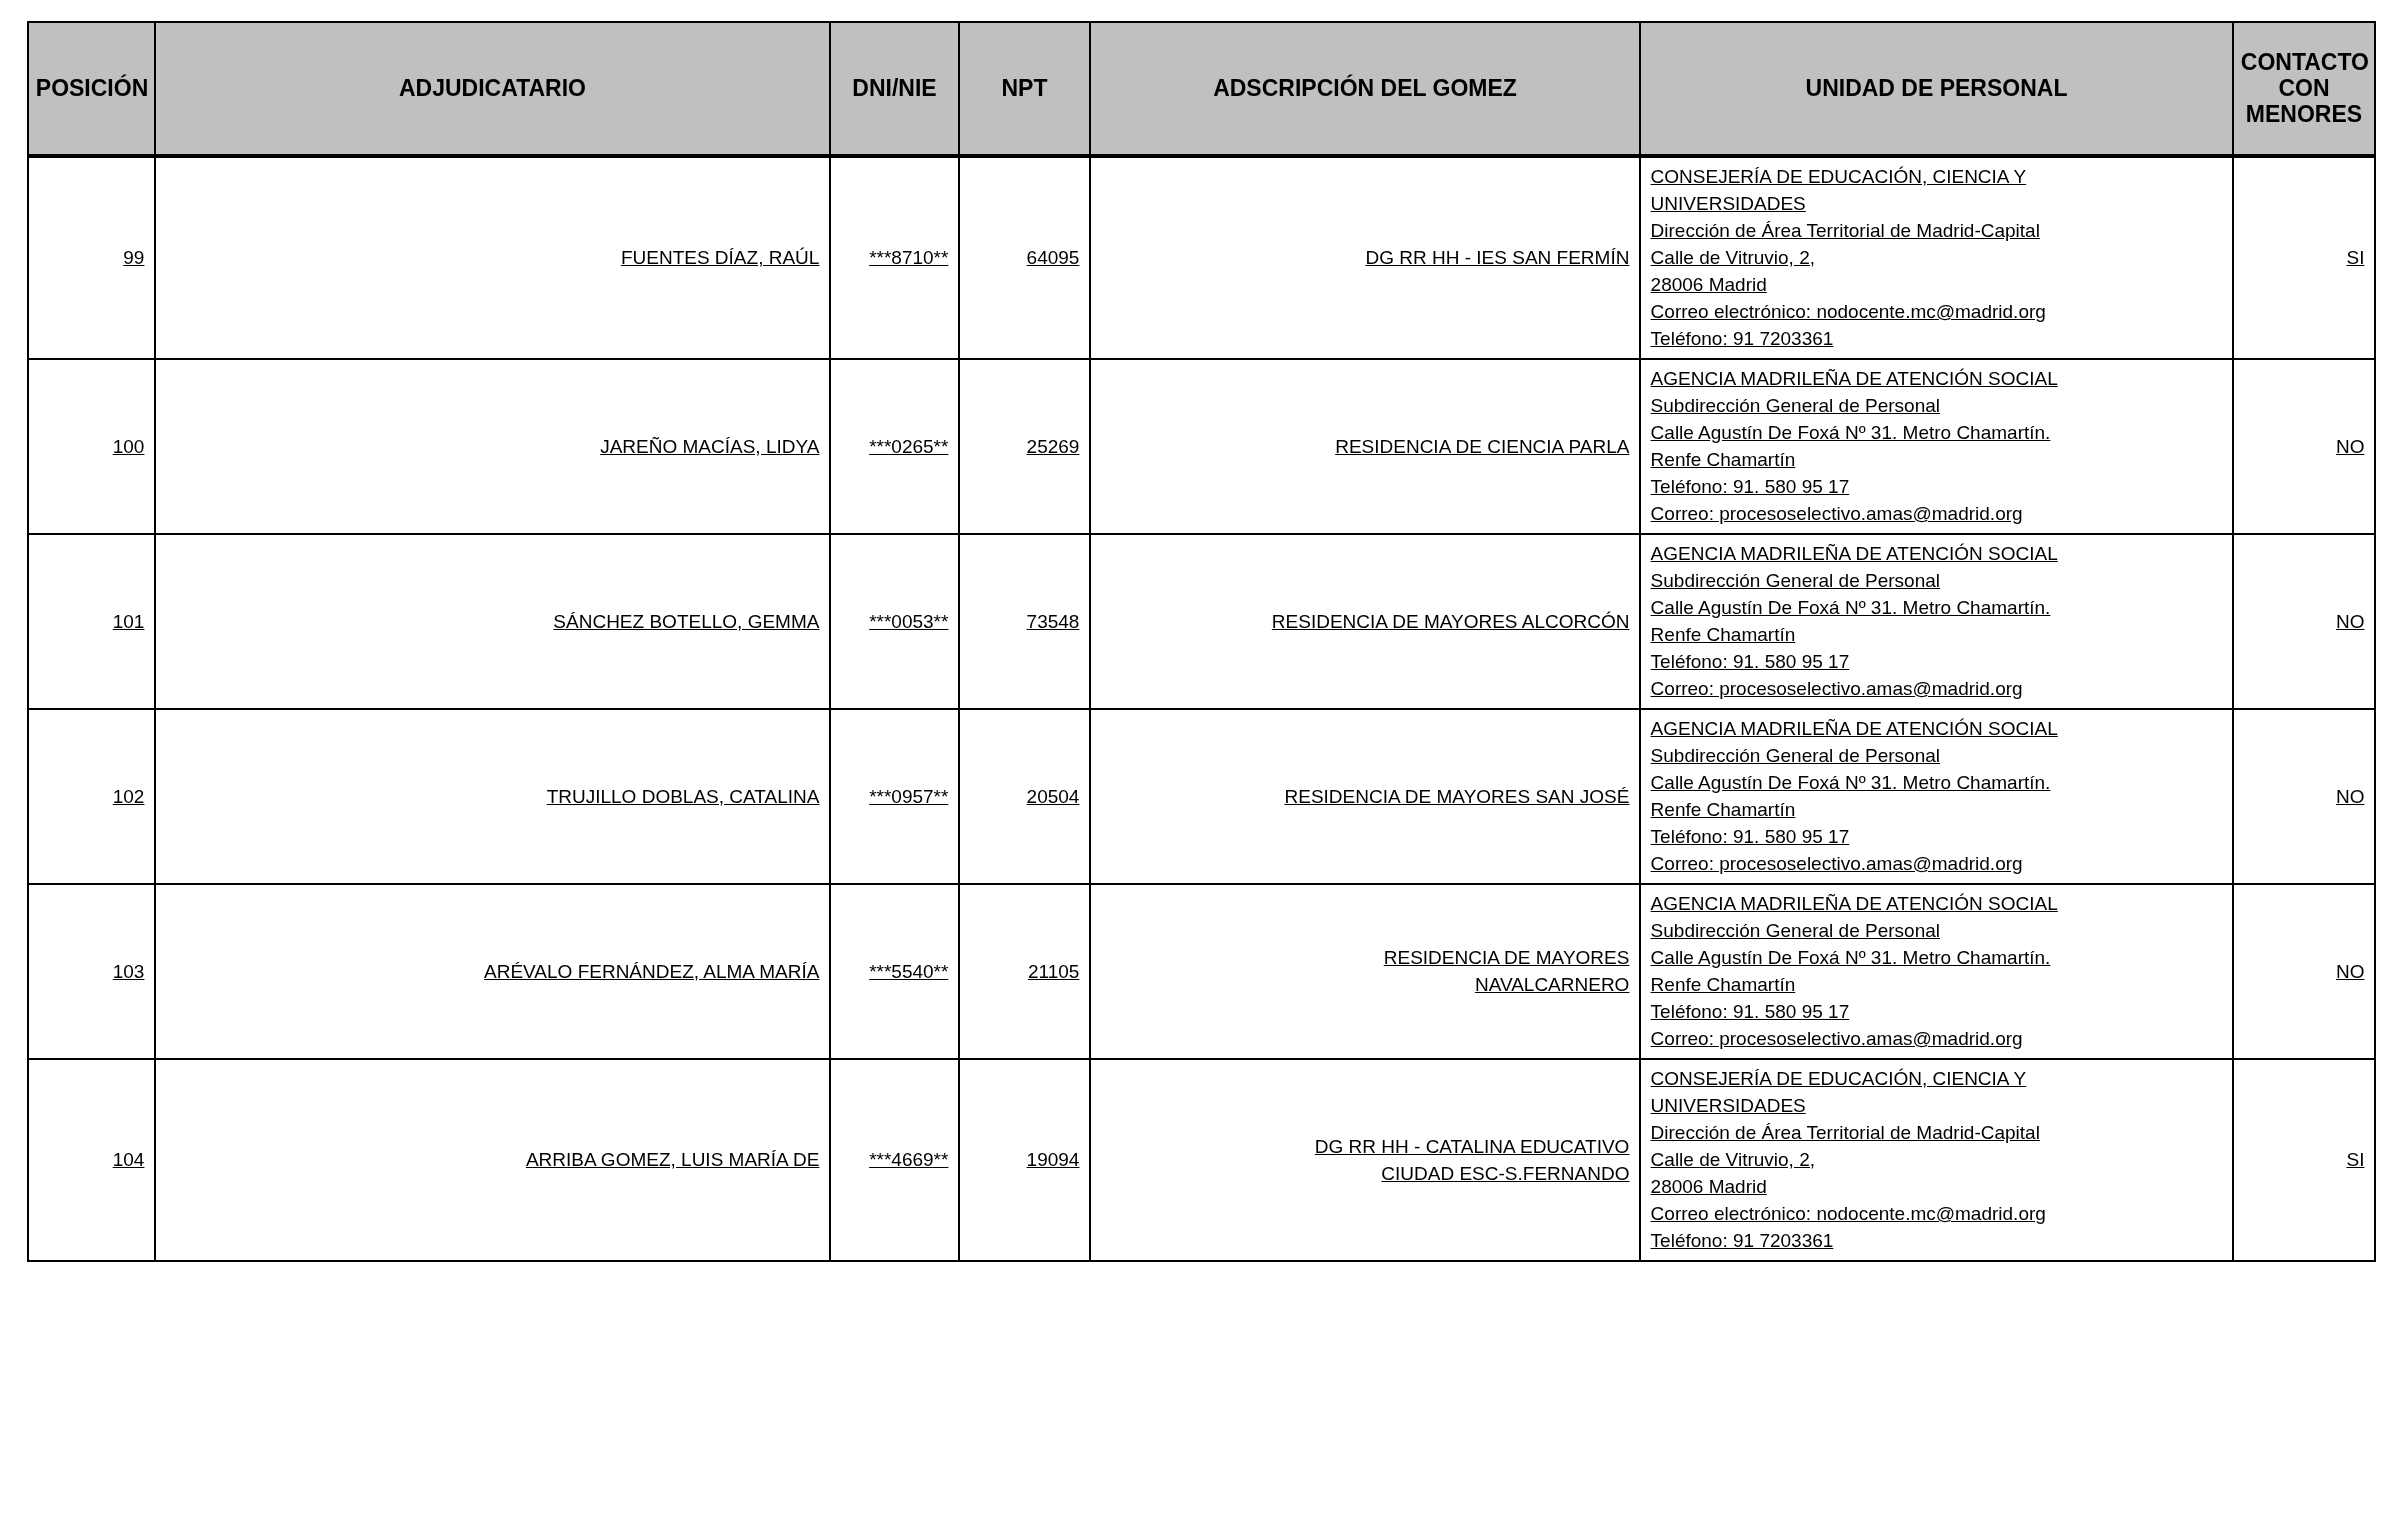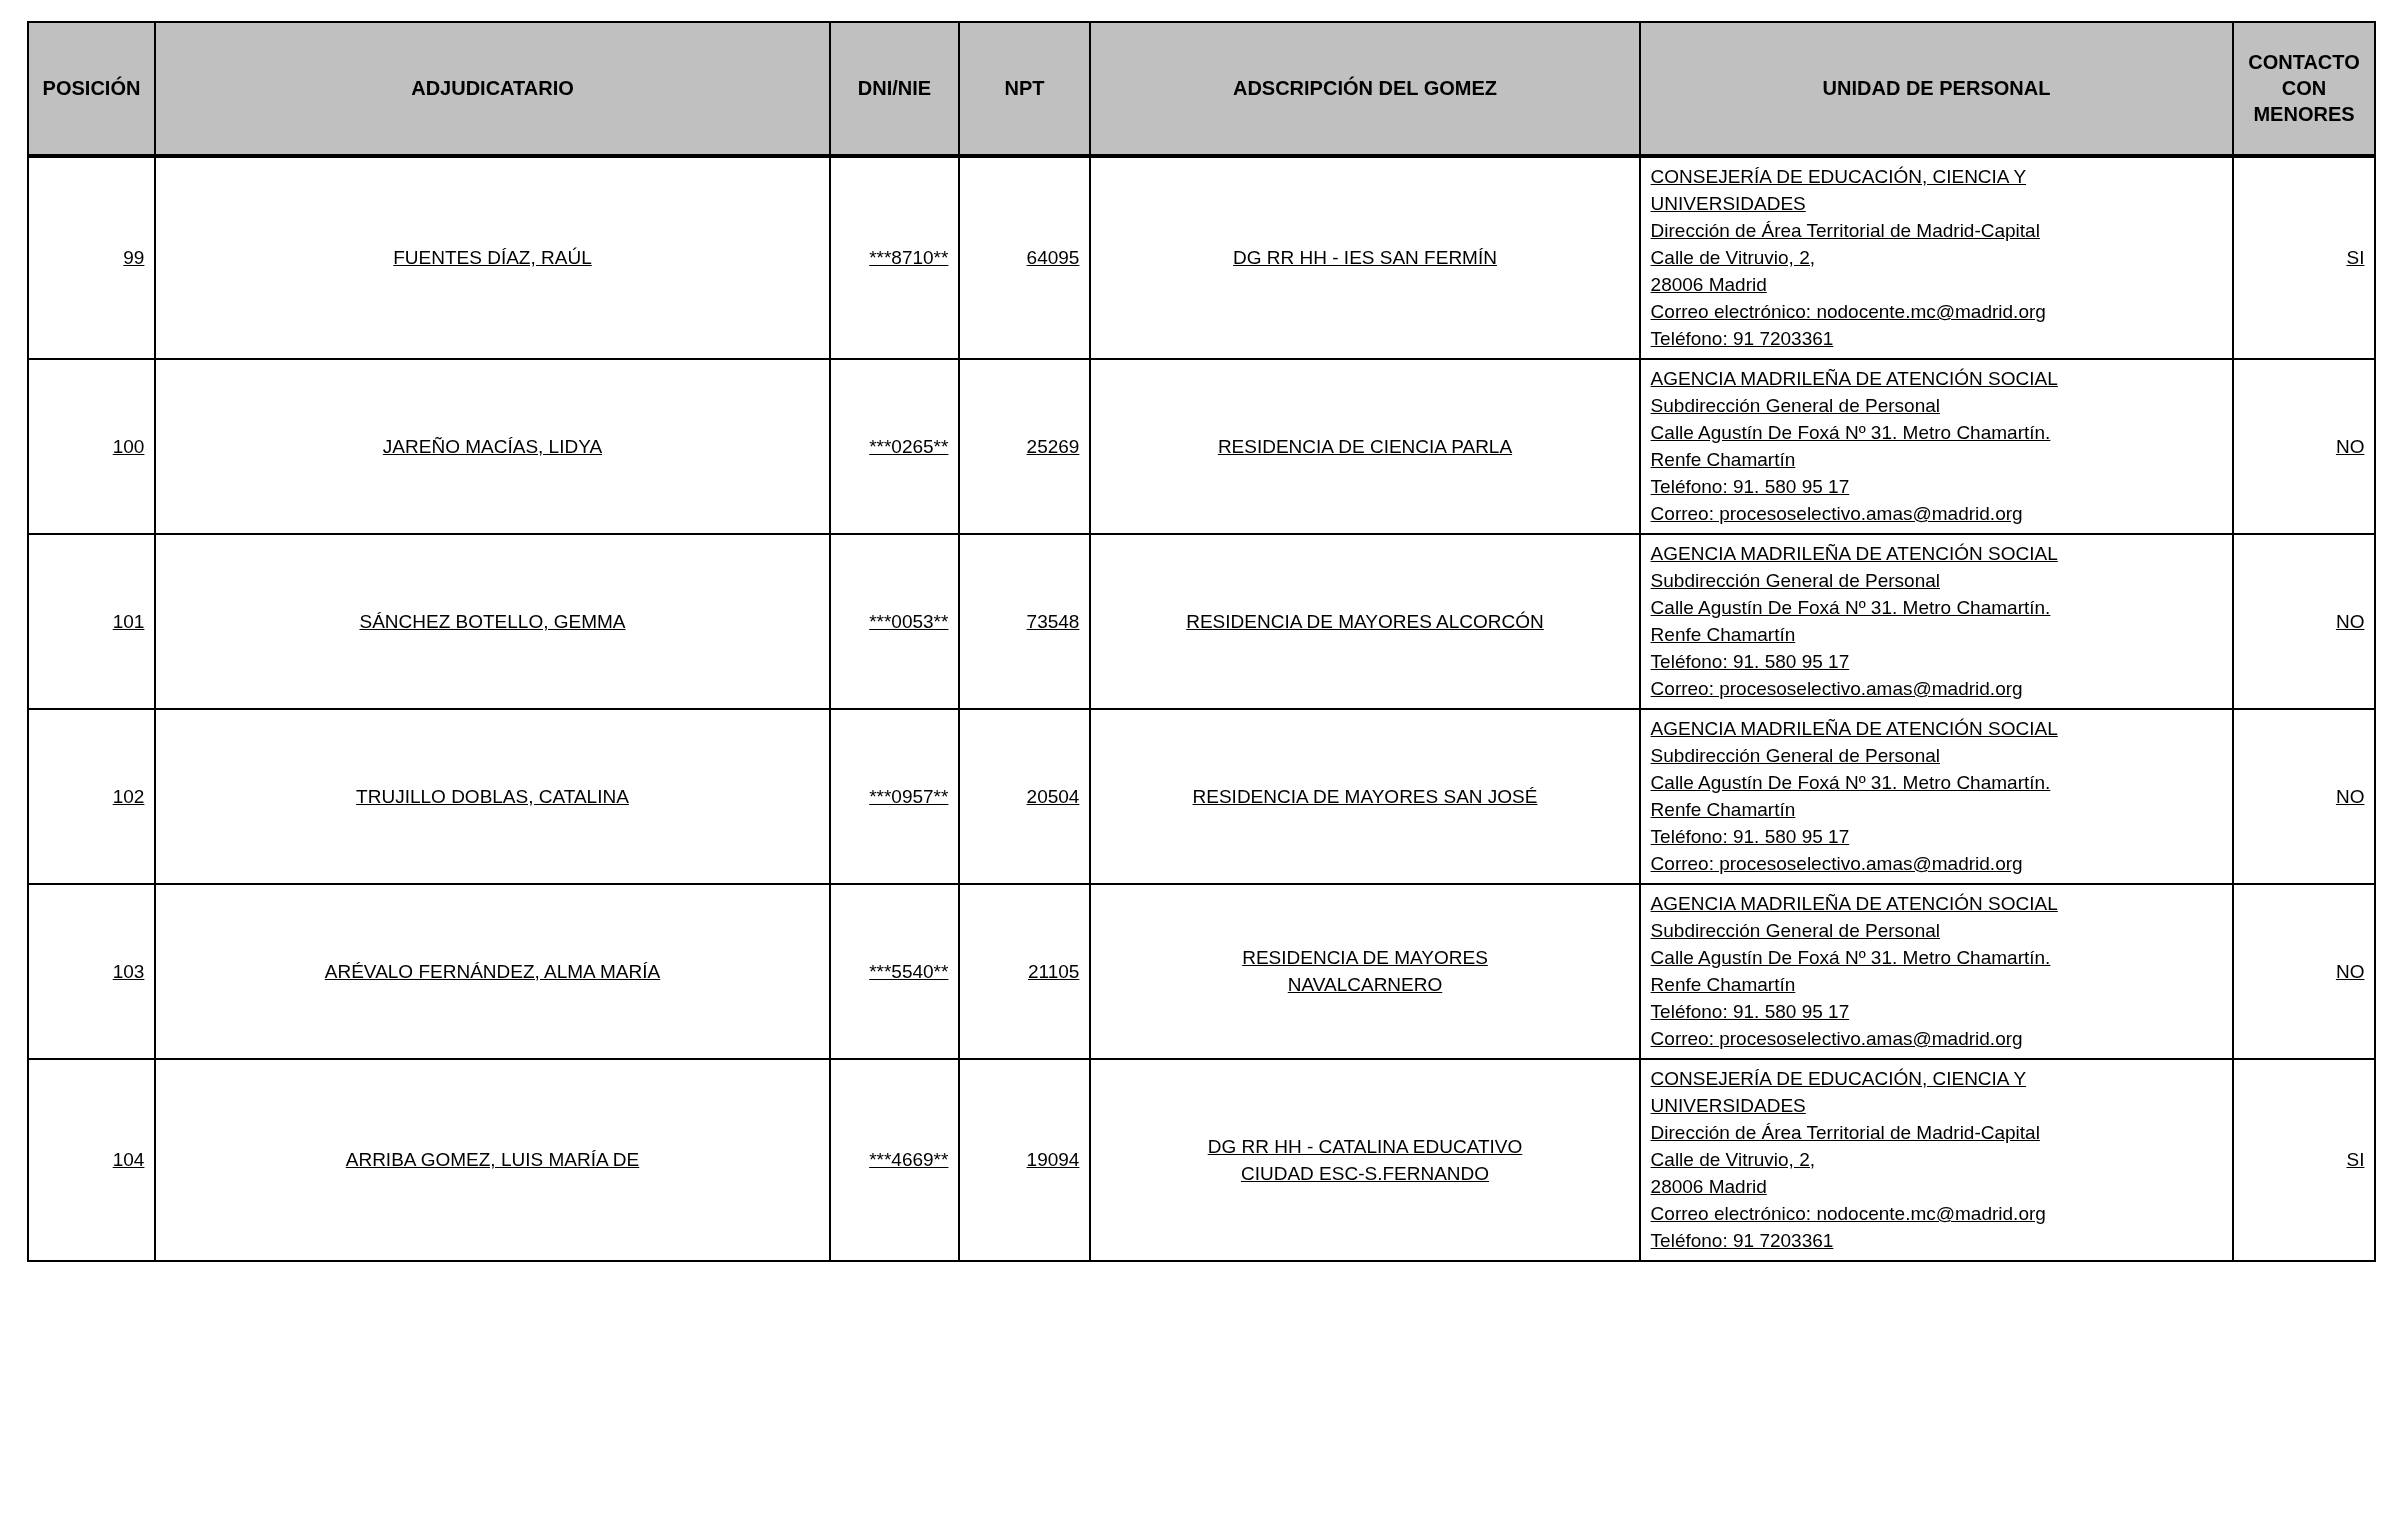--- a/index.html
+++ b/index.html
@@ -29,37 +29,37 @@
   }
   table.doc-table th,
   table.doc-table td {
     border: 2.1px solid #000000;
     white-space: pre-line;
     overflow: hidden;
   }
   table.doc-table thead th {
     background: #c0c0c0;
     font-weight: bold;
-    font-size: 20px;
+    font-size: 23px;
     line-height: 26px;
     text-align: center;
     vertical-align: middle;
     height: 123px;
     padding: 4.1px 6.8px;
     border-bottom-width: 4.1px;
   }
   table.doc-table td {
     font-size: 19px;
     line-height: 27px;
     padding: 5.5px 9.6px;
     vertical-align: middle;
     text-decoration: underline;
   }
   td.c-center { text-align: right; }
-  td.c-left   { text-align: center; }
+  td.c-left   { text-align: right; }
   td.c-unidad {
     vertical-align: top;
     text-align: left;
     padding-top: 2.7px;
   }
   
   col.w-pos  { width: 127px; }
   col.w-adj  { width: 675px; }
   col.w-dni  { width: 129px; }
   col.w-npt  { width: 131px; }

